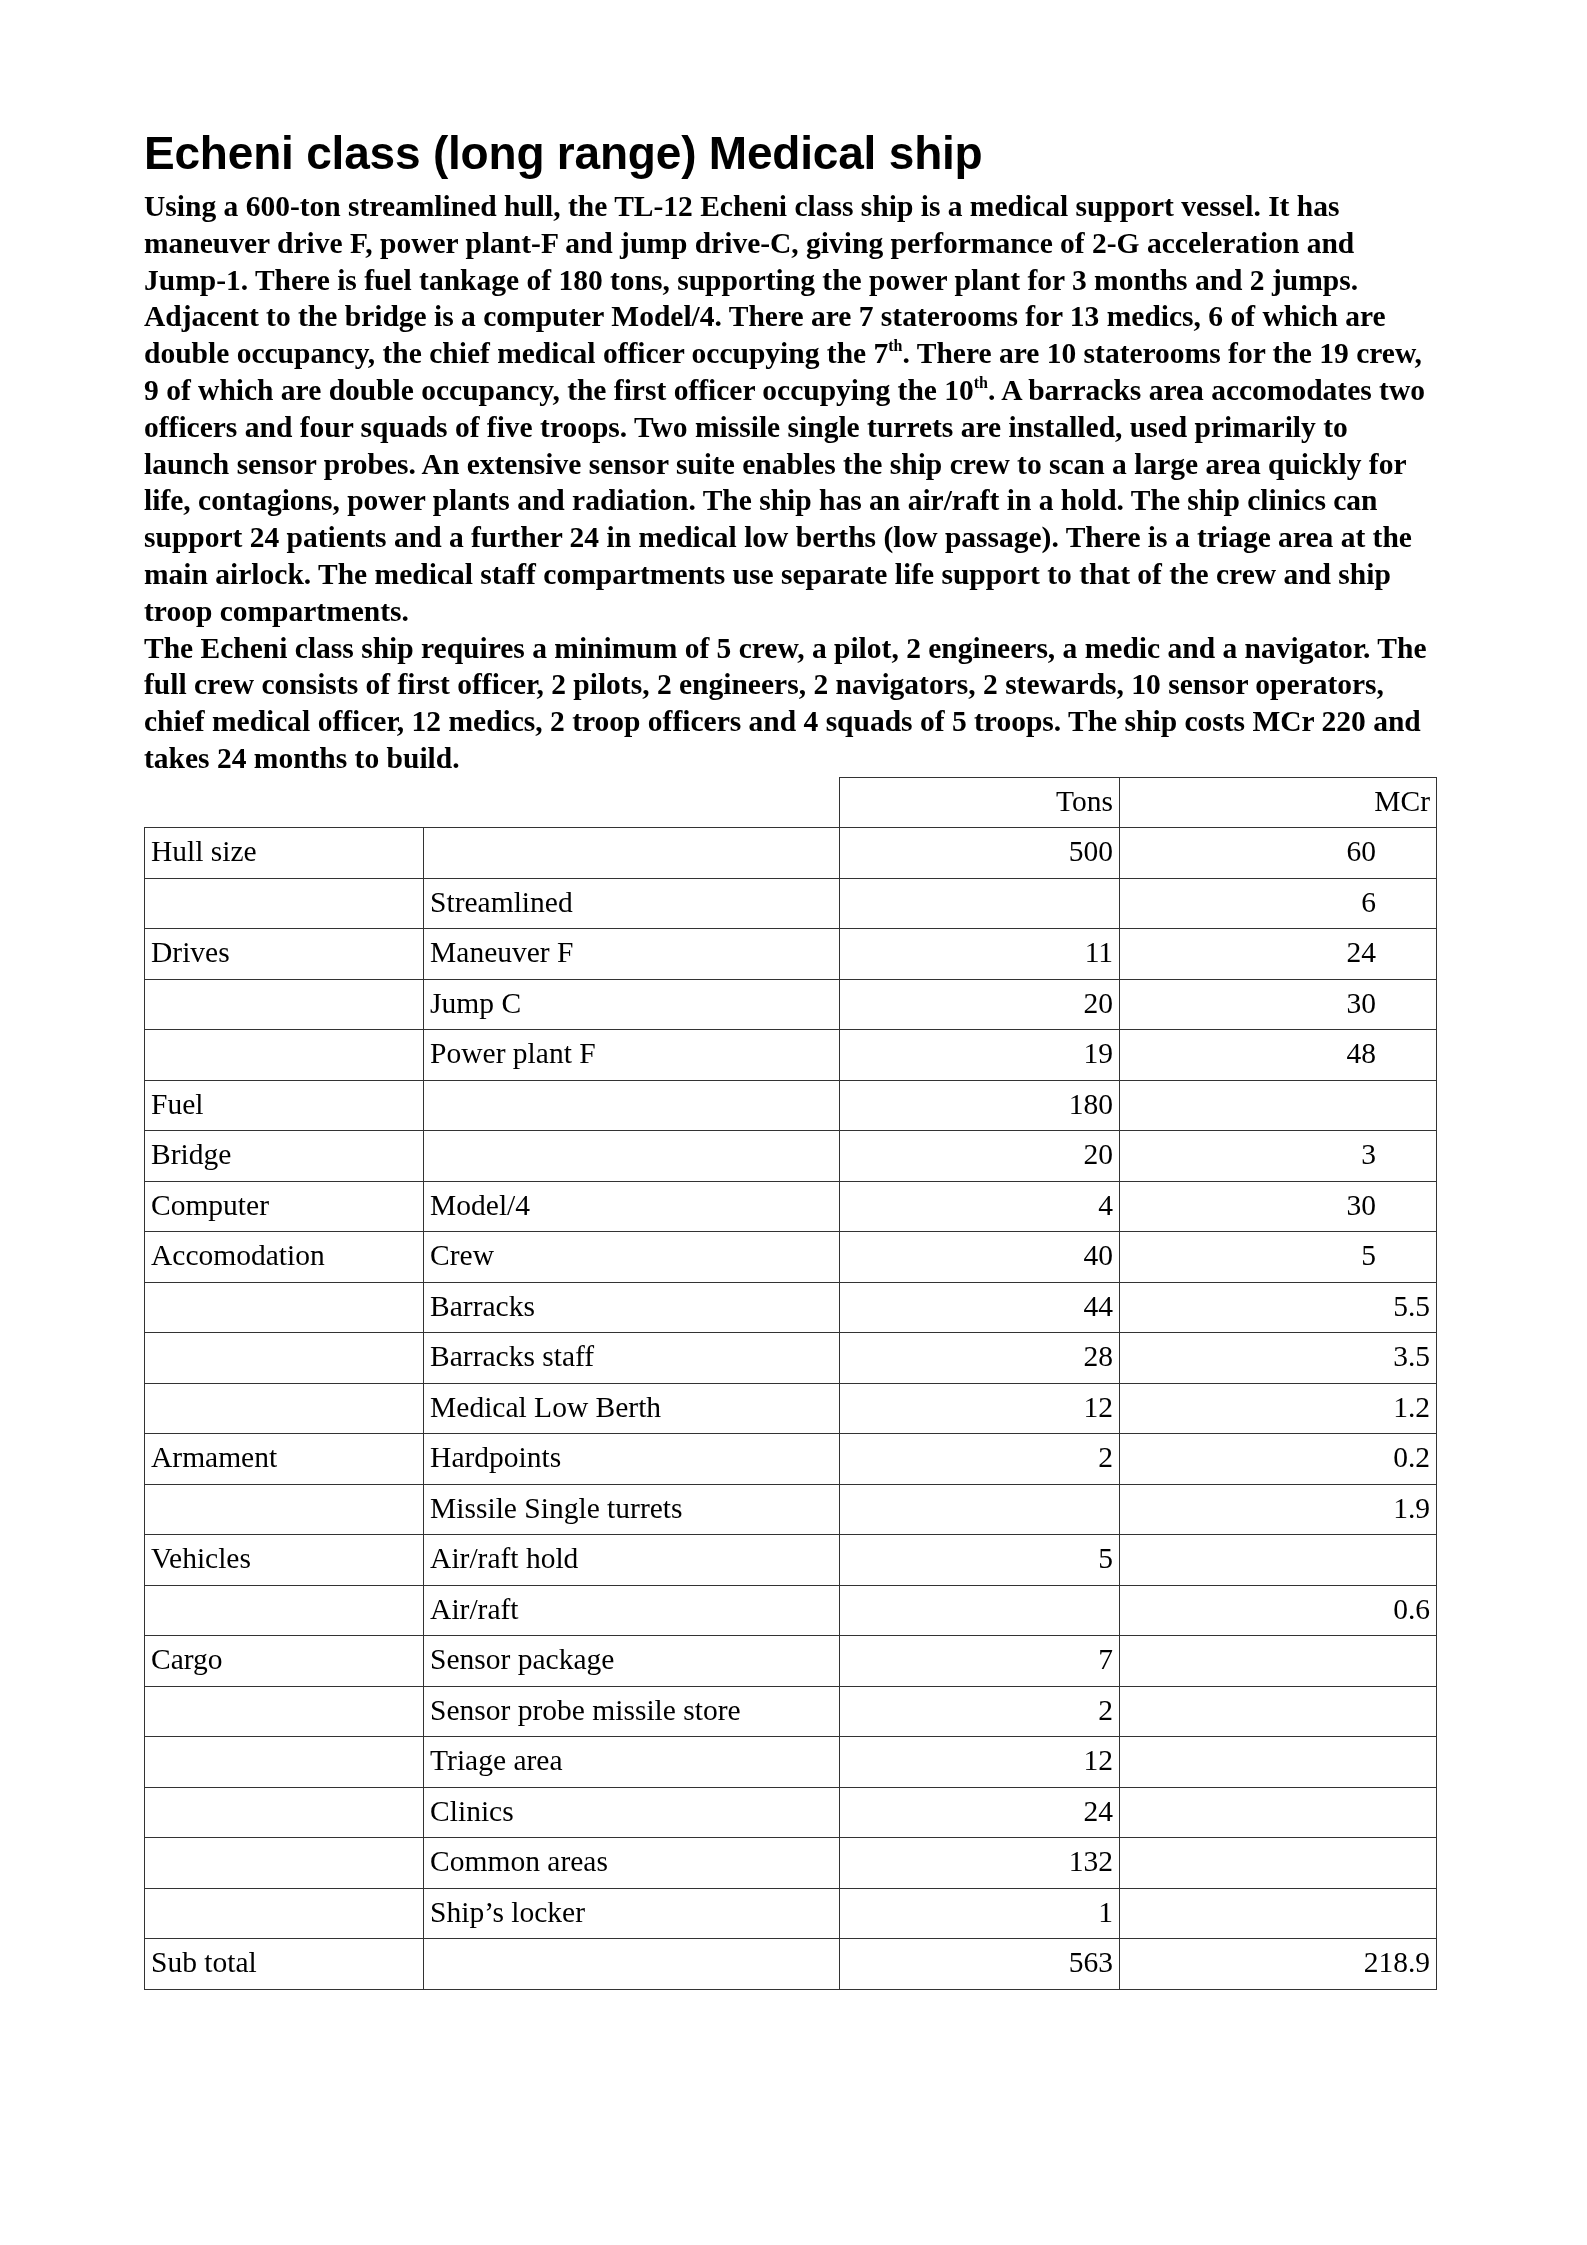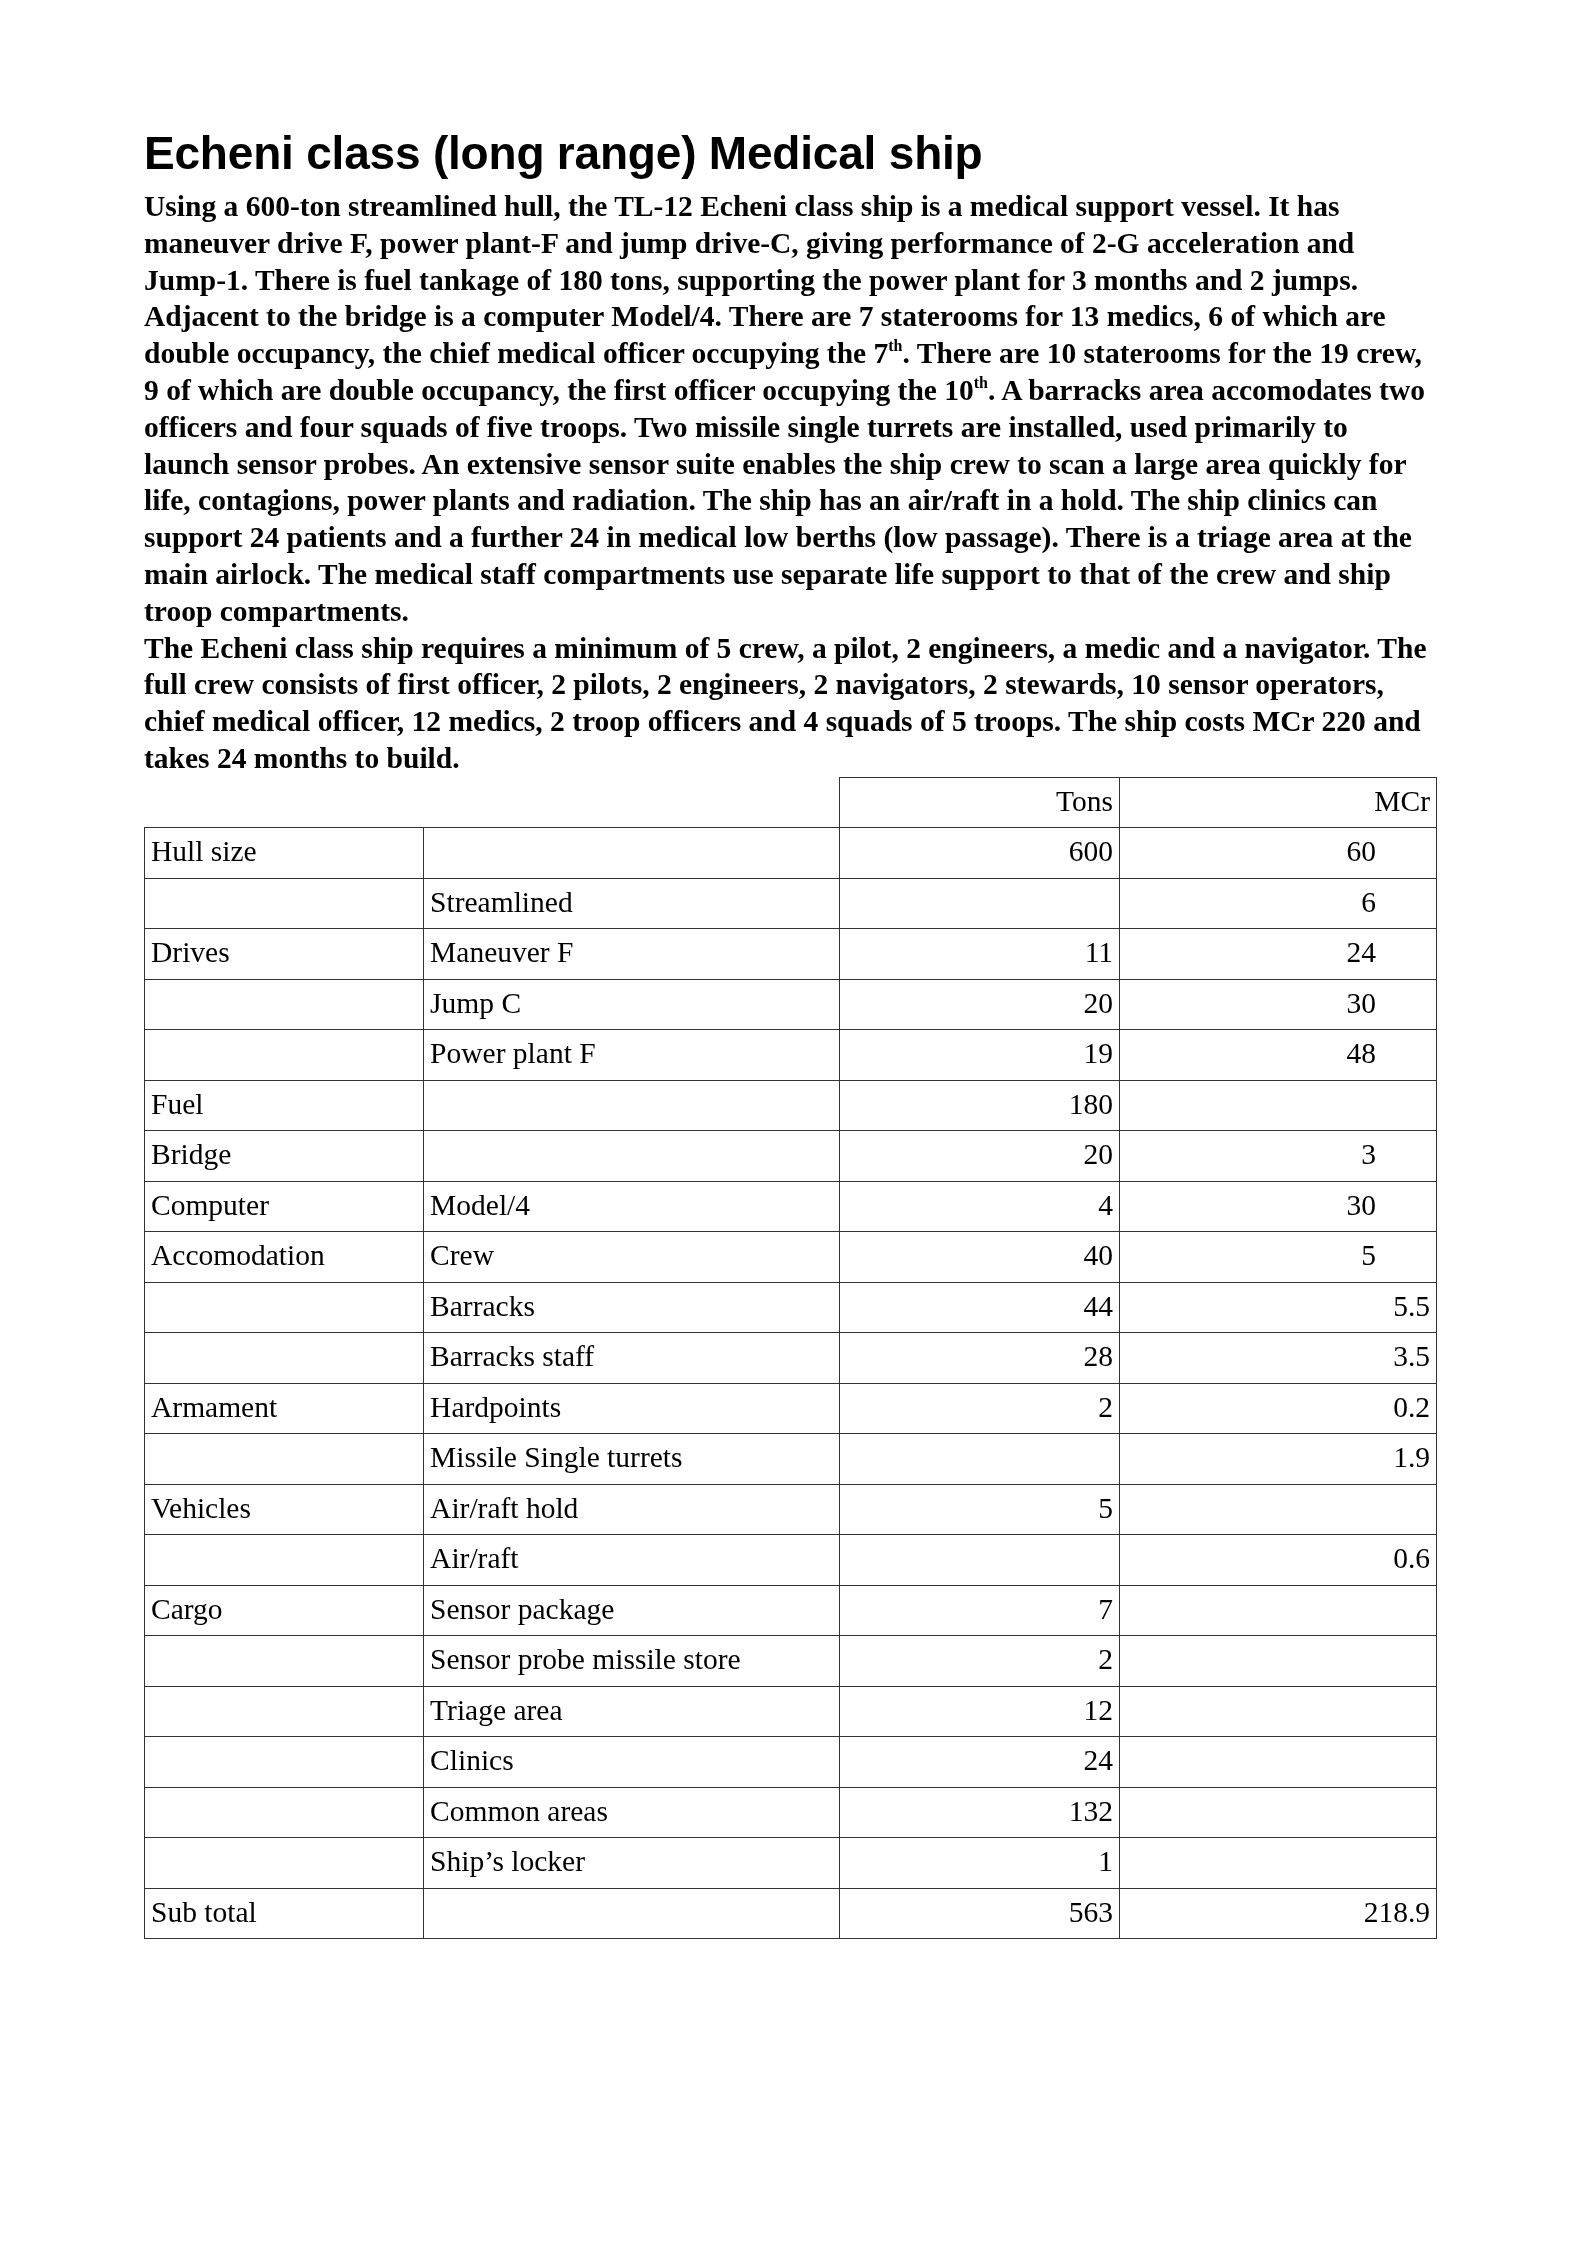--- a/index.html
+++ b/index.html
@@ -51,21 +51,21 @@
     <tbody id="spec-body">
       <tr>
         <td class="c1 noborder"></td>
         <td class="c2 noborder"></td>
         <td class="c3 head">Tons</td>
         <td class="c4 head">MCr</td>
       </tr>
     <tr>
           <td class="c1 cat">Hull size</td>
           <td class="c2"></td>
-          <td class="c3">600</td>
+          <td class="c3">500</td>
           <td class="c4 int">60</td>
         </tr>
         <tr>
           <td class="c1 cat-last"></td>
           <td class="c2">Streamlined</td>
           <td class="c3"></td>
           <td class="c4 int">6</td>
         </tr>
         <tr>
           <td class="c1 cat">Drives</td>
@@ -115,20 +115,26 @@
           <td class="c3">44</td>
           <td class="c4">5.5</td>
         </tr>
         <tr>
           <td class="c1 cat-cont"></td>
           <td class="c2">Barracks staff</td>
           <td class="c3">28</td>
           <td class="c4">3.5</td>
         </tr>
         <tr>
+          <td class="c1 cat-last"></td>
+          <td class="c2">Medical Low Berth</td>
+          <td class="c3">12</td>
+          <td class="c4">1.2</td>
+        </tr>
+        <tr>
           <td class="c1 cat">Armament</td>
           <td class="c2">Hardpoints</td>
           <td class="c3">2</td>
           <td class="c4">0.2</td>
         </tr>
         <tr>
           <td class="c1 cat-last"></td>
           <td class="c2">Missile Single turrets</td>
           <td class="c3"></td>
           <td class="c4">1.9</td>

